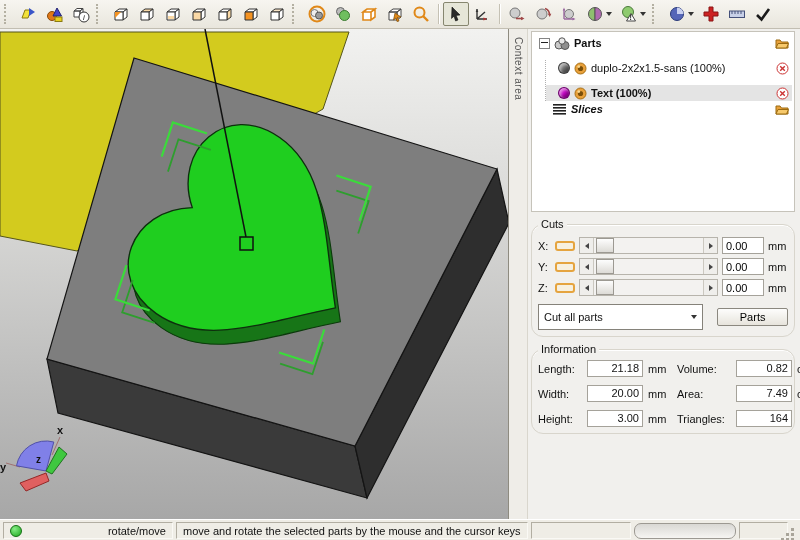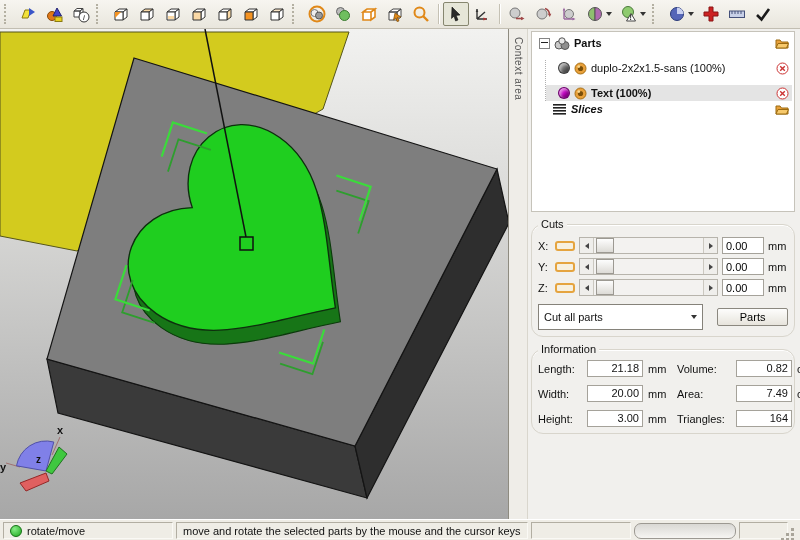--- a/index.html
+++ b/index.html
@@ -62,21 +62,21 @@
   .exec{width:122px;margin-left:4px;}
   .row-gap{display:flex;align-items:center;margin-top:6px;}
   .checkbox{width:12px;height:12px;border:1px solid #8B887F;background:linear-gradient(#F0EFEC,#FFF);margin:0 5px 0 14px;flex:none;}
 
   .info-grid{display:grid;grid-template-columns:44px 56px 24px 54px 56px 28px;column-gap:5px;row-gap:8px;align-items:center;}
   .field{height:15px;border:1px solid #A5A29A;background:#FFF;text-align:right;padding:0 3px;line-height:15px;}
 
   
   .statusbar{height:21px;background:#EFEDE6;border-top:1px solid #FFF;box-shadow:0 -2px 0 #C6C2B6;display:flex;align-items:center;gap:3px;padding:0 3px;}
   .sseg{height:17px;border:1px solid;border-color:#B2AEA2 #FAF9F5 #FAF9F5 #B2AEA2;display:flex;align-items:center;gap:5px;padding:0 6px;box-sizing:border-box;white-space:nowrap;overflow:hidden;}
-  .s1{width:170px;}
+  .s1{width:170px;justify-content:space-between;}
   .s2{width:352px;}
   .s3{width:100px;}
   .sprog{width:100px;height:14px;border:1px solid #9C9992;border-radius:7px;background:linear-gradient(#D9D8D4,#F6F5F2);}
   .s4{flex:1;}
   .status-dot{width:10px;height:10px;border-radius:50%;background:radial-gradient(circle at 35% 30%,#86EC86,#1DA81D);border:1px solid #127012;flex:none;}
   .rgrip{width:3px;height:3px;background:#A9A59A;box-shadow:-5px 0 #A9A59A,0 -5px #A9A59A,-5px -5px #A9A59A,-10px 0 #A9A59A,0 -10px #A9A59A;margin:4px 3px 0 0;align-self:flex-end;}
 </style>
 </head>
 <body>
 

